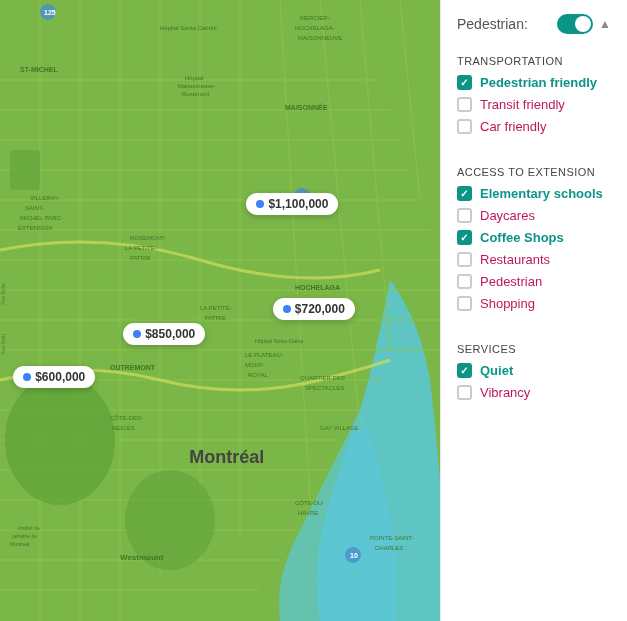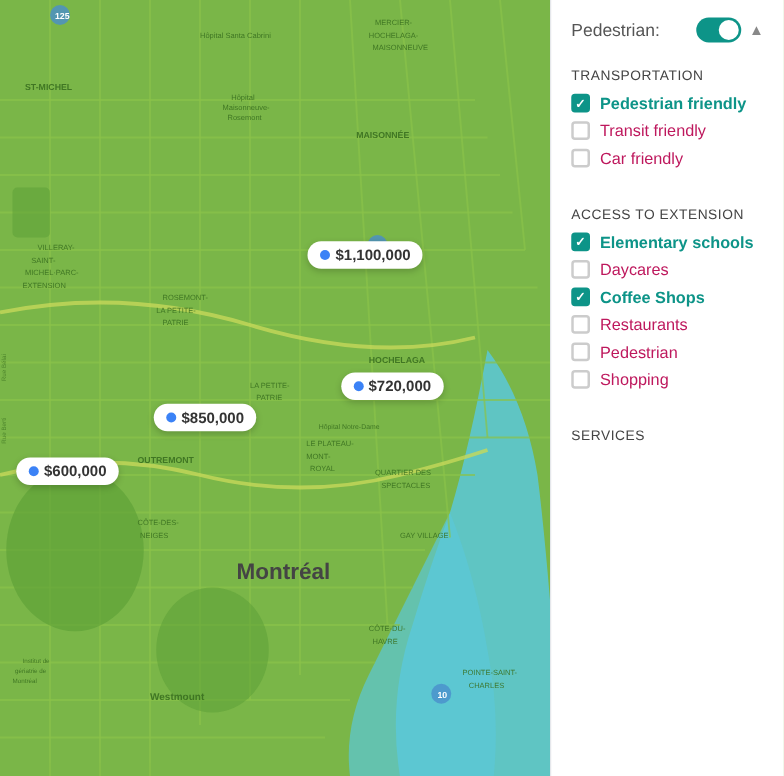--- a/index.html
+++ b/index.html
@@ -342,14 +342,22 @@
       <div class="filter-item">
         <div class="checkbox"></div>
         <span class="filter-label">Pedestrian</span>
       </div>
       <div class="filter-item">
         <div class="checkbox"></div>
         <span class="filter-label">Shopping</span>
       </div>
       <div class="section-divider"></div>
       <div class="section-title">SERVICES</div>
+      <div class="filter-item">
+        <div class="checkbox checked"></div>
+        <span class="filter-label active">Quiet</span>
+      </div>
+      <div class="filter-item">
+        <div class="checkbox"></div>
+        <span class="filter-label">Vibrancy</span>
+      </div>
     </div>
 </div>
 
 </body></html>

